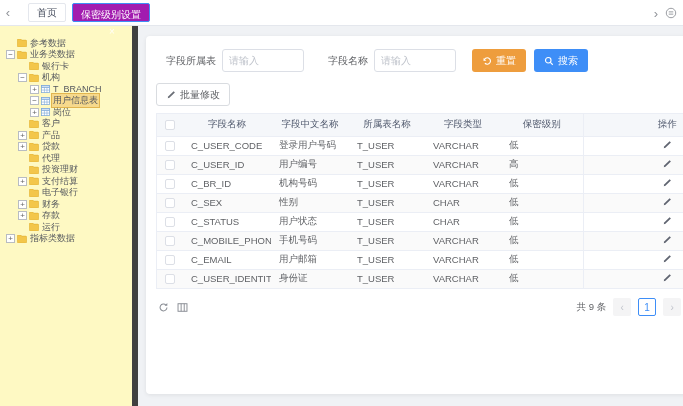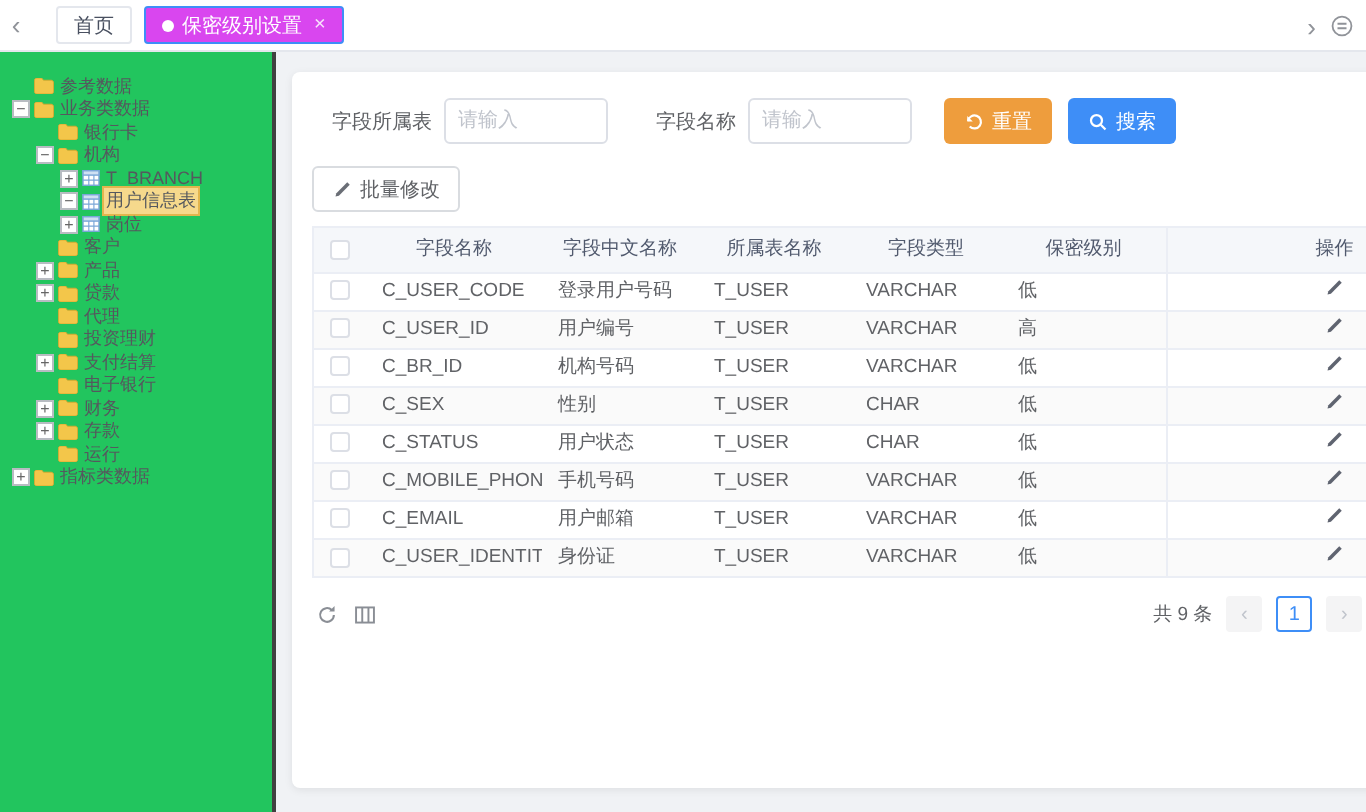--- a/index.html
+++ b/index.html
@@ -6,29 +6,29 @@
   html,body { width:683px; height:406px; overflow:hidden; }
   body { font-family:"Liberation Sans","DejaVu Sans",sans-serif; background:#f0f2f5; position:relative; color:#606266; }
 
   
   .tabbar { position:absolute; top:0; left:0; right:0; height:26px; background:#fff;
             border-bottom:1px solid #e4e7ed; display:flex; align-items:center; z-index:5; }
   .tab-scroll { width:16px; text-align:center; color:#909399; font-size:13px; cursor:pointer; }
   .tab { height:19px; display:inline-flex; align-items:center; gap:4px; padding:0 8px;
          font-size:10px; border:1px solid #e4e7ed; background:#fff; color:#495060;
          border-radius:2px; margin-left:12px; cursor:pointer; white-space:nowrap; }
-  .tab.active { background:#d946ef; border-color:#3e8ef7; color:#fff; margin-left:6px; }
+  .tab.active { background:#a21caf; border-color:#3e8ef7; color:#fff; margin-left:6px;flex-direction:column; }
   .tab .dot { width:6px; height:6px; border-radius:50%; background:#fff; }
   .tab .close { font-size:10px; opacity:.85; margin-left:2px; }
   .tabbar-right { position:absolute; right:6px; top:0; height:26px; display:flex; align-items:center; gap:7px; }
   .tabbar-right .chev { color:#909399; font-size:13px; cursor:pointer; }
 
   
-  .sidebar { position:absolute; top:26px; left:0; width:138px; bottom:0; background:#22c55e;
-             padding:12px 2px 0 6px; overflow:hidden; border-right:2px solid #404040; }
+  .sidebar { position:absolute; top:26px; left:0; width:138px; bottom:0; background:#fef9c3;
+             padding:12px 2px 0 6px; overflow:hidden; border-right:6px solid #404040; }
   .tree-row { display:flex; align-items:center; height:10.5px; margin-bottom:1px; font-size:9px;
               color:#55585e; white-space:nowrap; cursor:pointer; }
   .expander { width:9px; height:9px; border:1px solid #b8bcc2; background:#fff; color:#666;
               font-size:8px; line-height:7px; text-align:center; margin-right:2px; flex:none; }
   .expander.hidden { visibility:hidden; }
   .node-icon { margin-right:2px; flex:none; display:inline-flex; }
   .node-label { padding:0 1px; }
   .tree-row.selected .node-label { background:#f6d98c; outline:1px solid #e2b54e; }
 
   

